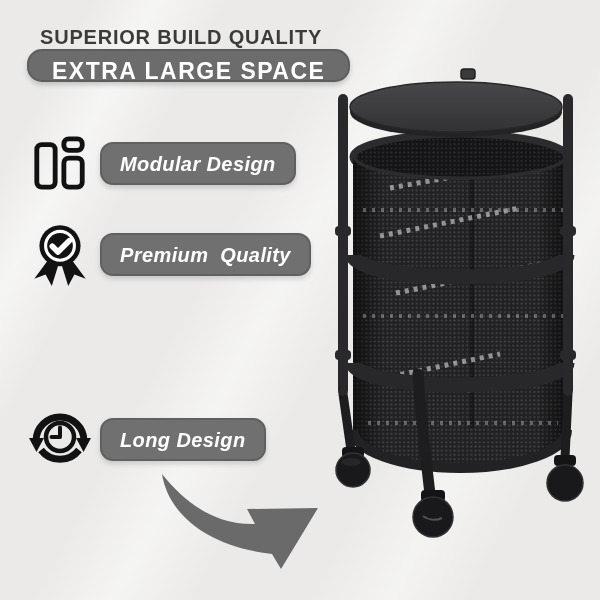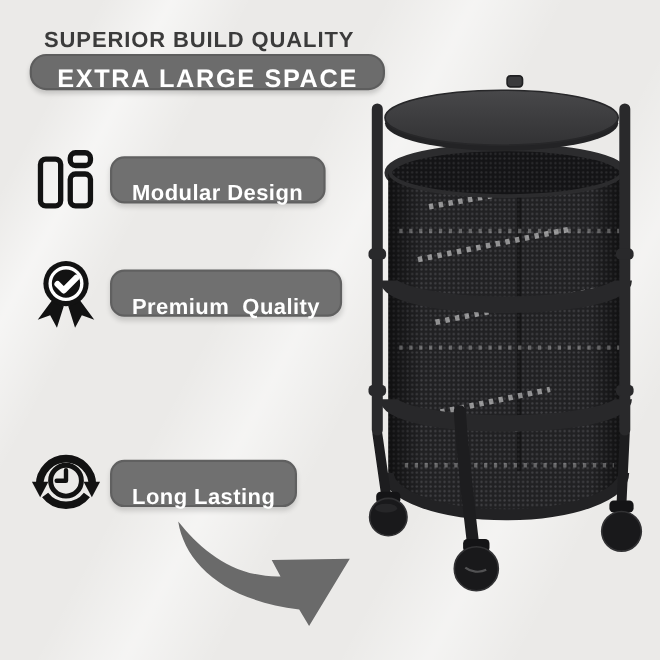--- a/index.html
+++ b/index.html
@@ -21,27 +21,27 @@
   .banner{
     position:absolute;left:27px;top:49px;height:33px;line-height:33px;
     padding:4px 23px;border-radius:15px;
     background:#6c6c6c;border:2px solid #5d5d5d;box-sizing:border-box;
     color:#ffffff;font-size:23px;font-weight:bold;letter-spacing:1.5px;
     box-shadow:0 3px 5px rgba(0,0,0,.18);
   }
   .feature-row{position:absolute;left:20px;display:flex;align-items:center;}
   .icon-box{width:80px;display:flex;justify-content:center;align-items:center;flex:0 0 80px;}
   .pill{
-    height:43px;line-height:41px;padding:12px 18px;border-radius:13px;
+    height:43px;line-height:41px;padding:0 18px;border-radius:13px;
     background:#707070;border:2px solid #606060;box-sizing:border-box;
     color:#fff;font-size:20px;font-weight:bold;letter-spacing:.4px;
-    white-space:pre;box-shadow:0 3px 5px rgba(0,0,0,.15);
+    white-space:pre;box-shadow:0 3px 5px rgba(0,0,0,.15);font-style:italic;
   }
   #row-1{top:128px;height:70px;}
-  #row-2{top:224px;height:84px;}
+  #row-2{top:212px;height:84px;}
   #row-3{top:300px;height:84px;}
   #row-4{top:404px;height:70px;}
   .product{position:absolute;left:318px;top:58px;width:282px;height:490px;}
   .arrow{position:absolute;left:150px;top:468px;width:205px;height:108px;}
   svg{display:block;}
 </style>
 </head>
 <body>
 
 <div class="stage">
@@ -78,21 +78,21 @@
     <span class="icon-box">
       <svg width="64" height="64" viewBox="0 0 64 64" fill="none">
         <path d="M8,34 A24,24 0 1 1 56,34" stroke="#121212" stroke-width="7"></path>
         <path d="M13,43 A24,24 0 0 0 51,43" stroke="#121212" stroke-width="7"></path>
         <polygon points="1,31 16,31 8.5,45" fill="#121212"></polygon>
         <polygon points="48,31 63,31 55.5,45" fill="#121212"></polygon>
         <circle cx="32" cy="30" r="14" stroke="#121212" stroke-width="4.5"></circle>
         <path d="M32,30 V20.5 M32,30 H23.5" stroke="#121212" stroke-width="4" stroke-linecap="round"></path>
       </svg>
     </span>
-    <span class="pill">Long Lasting</span>
+    <span class="pill">Long Design</span>
   </div>
 
   <div class="product">
     <svg width="282" height="490" viewBox="0 0 282 490">
       <defs>
         <pattern id="mesh" width="4.2" height="4.2" patternUnits="userSpaceOnUse">
           <rect width="4.2" height="4.2" fill="#212123"></rect>
           <circle cx="2.1" cy="2.1" r="1.05" fill="#424245"></circle>
         </pattern>
         <pattern id="meshDark" width="4.2" height="4.2" patternUnits="userSpaceOnUse">

